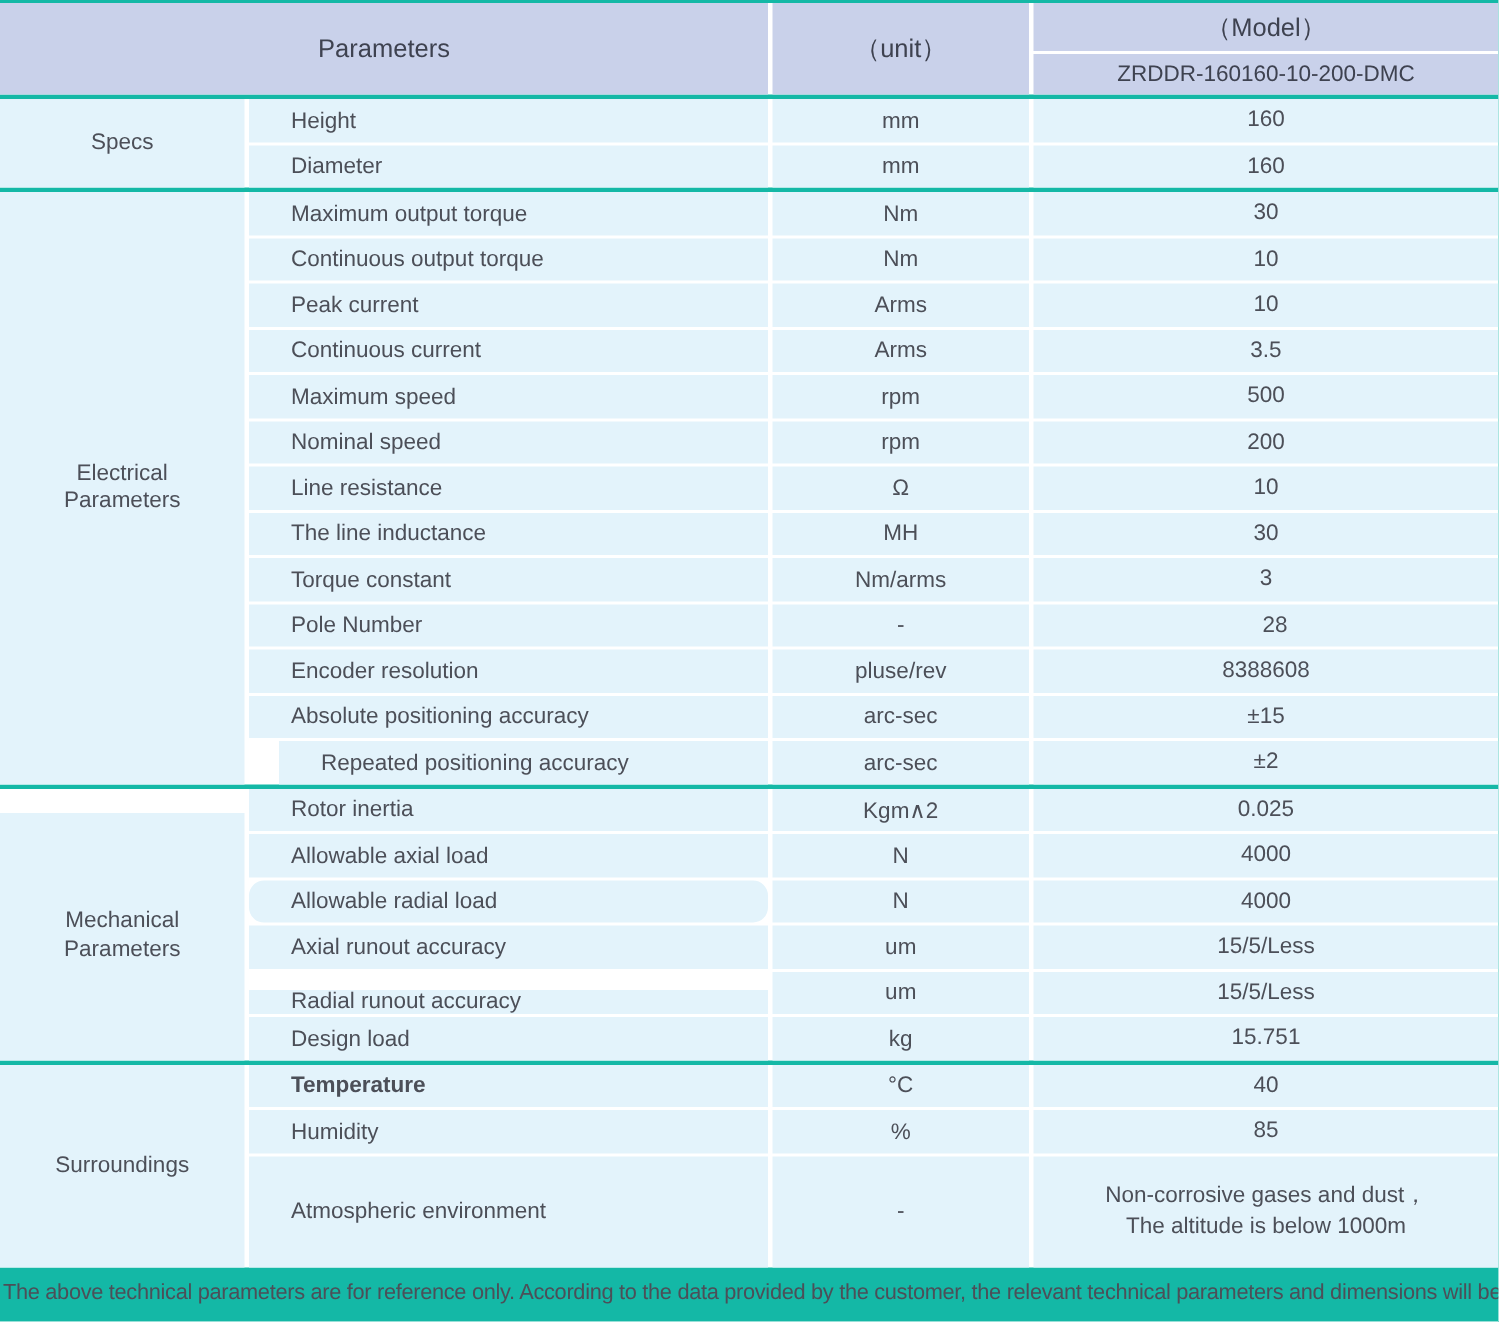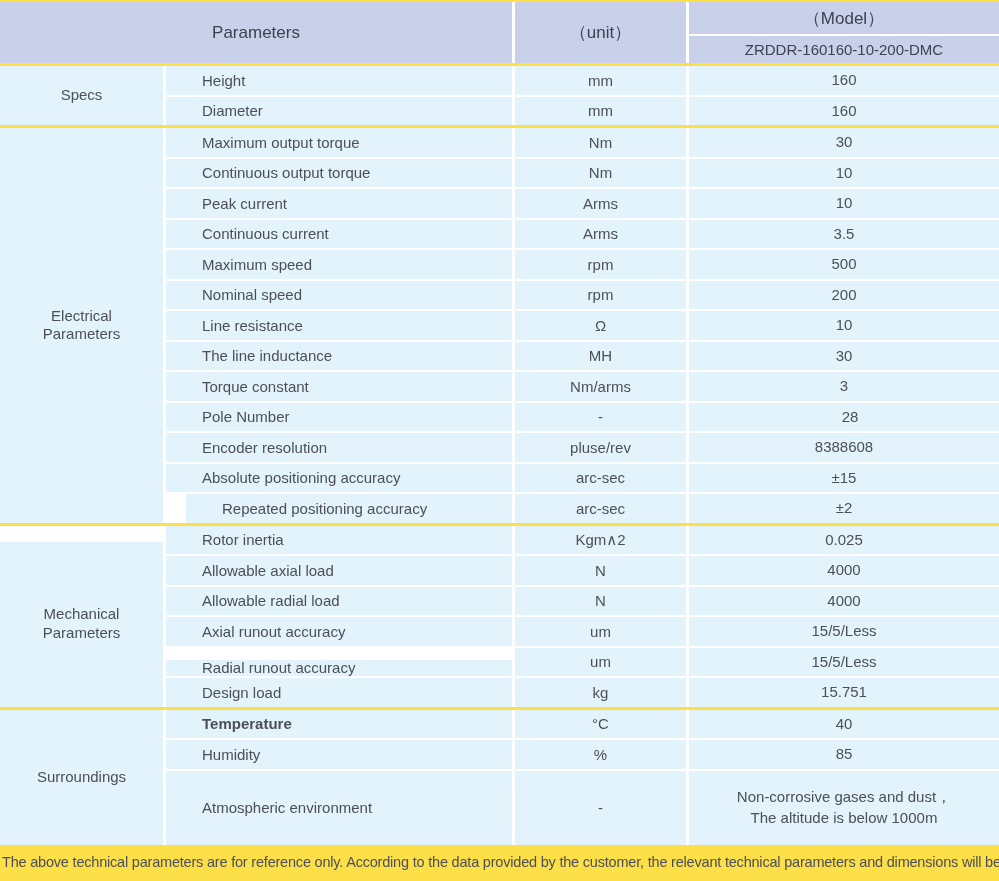--- a/index.html
+++ b/index.html
@@ -6,21 +6,21 @@
     margin: 0;
     padding: 0;
     background: #ffffff;
     font-family: "Liberation Sans", "DejaVu Sans", sans-serif;
   }
   .page {
     width: 999px;
     height: 881px;
     box-sizing: border-box;
     padding-top: 2px;
-    background: #fde047;
+    background: #14b8a6;
     overflow: hidden;
   }
   
   .table-header {
     display: grid;
     grid-template-columns: 512px 171px 310px;
     grid-template-rows: 32px 27px;
     gap: 2px 3px;
     background: #ffffff;
     margin-bottom: 3px;
@@ -54,21 +54,21 @@
   }
   .cat-cell {
     grid-column: 1;
     justify-content: center;
     text-align: center;
     white-space: pre-line;
     line-height: 1.25;
   }
   .name-cell {
     grid-column: 2;
-    padding-left: 36px;
+    padding-left: 28px;
   }
   .unit-cell {
     grid-column: 3;
     justify-content: center;
     text-align: center;
   }
   .value-cell {
     grid-column: 4;
     justify-content: center;
     text-align: center;
@@ -152,21 +152,21 @@
       </div>
       <div class="section" style="grid-template-rows: 28.5px 28.5px 28.5px 28.5px 28.5px 28.5px;">
         <div class="cell cat-cell" style="grid-row: 1 / span 6; margin-top: 16px;">Mechanical
 Parameters</div>
         <div class="cell name-cell" style="grid-row: 1;">Rotor inertia</div>
         <div class="cell unit-cell" style="grid-row: 1;">Kgm∧2</div>
         <div class="cell value-cell" style="grid-row: 1;">0.025</div>
         <div class="cell name-cell" style="grid-row: 2;">Allowable axial load</div>
         <div class="cell unit-cell" style="grid-row: 2;">N</div>
         <div class="cell value-cell" style="grid-row: 2;">4000</div>
-        <div class="cell name-cell" style="grid-row: 3;">Allowable radial load</div>
+        <div class="cell name-cell" style="grid-row: 3; border-radius: 10px;">Allowable radial load</div>
         <div class="cell unit-cell" style="grid-row: 3;">N</div>
         <div class="cell value-cell" style="grid-row: 3;">4000</div>
         <div class="cell name-cell" style="grid-row: 4;">Axial runout accuracy</div>
         <div class="cell unit-cell" style="grid-row: 4;">um</div>
         <div class="cell value-cell" style="grid-row: 4;">15/5/Less</div>
         <div class="cell name-cell" style="grid-row: 5; margin-top: 12px;">Radial runout accuracy</div>
         <div class="cell unit-cell" style="grid-row: 5;">um</div>
         <div class="cell value-cell" style="grid-row: 5;">15/5/Less</div>
         <div class="cell name-cell" style="grid-row: 6;">Design load</div>
         <div class="cell unit-cell" style="grid-row: 6;">kg</div>

